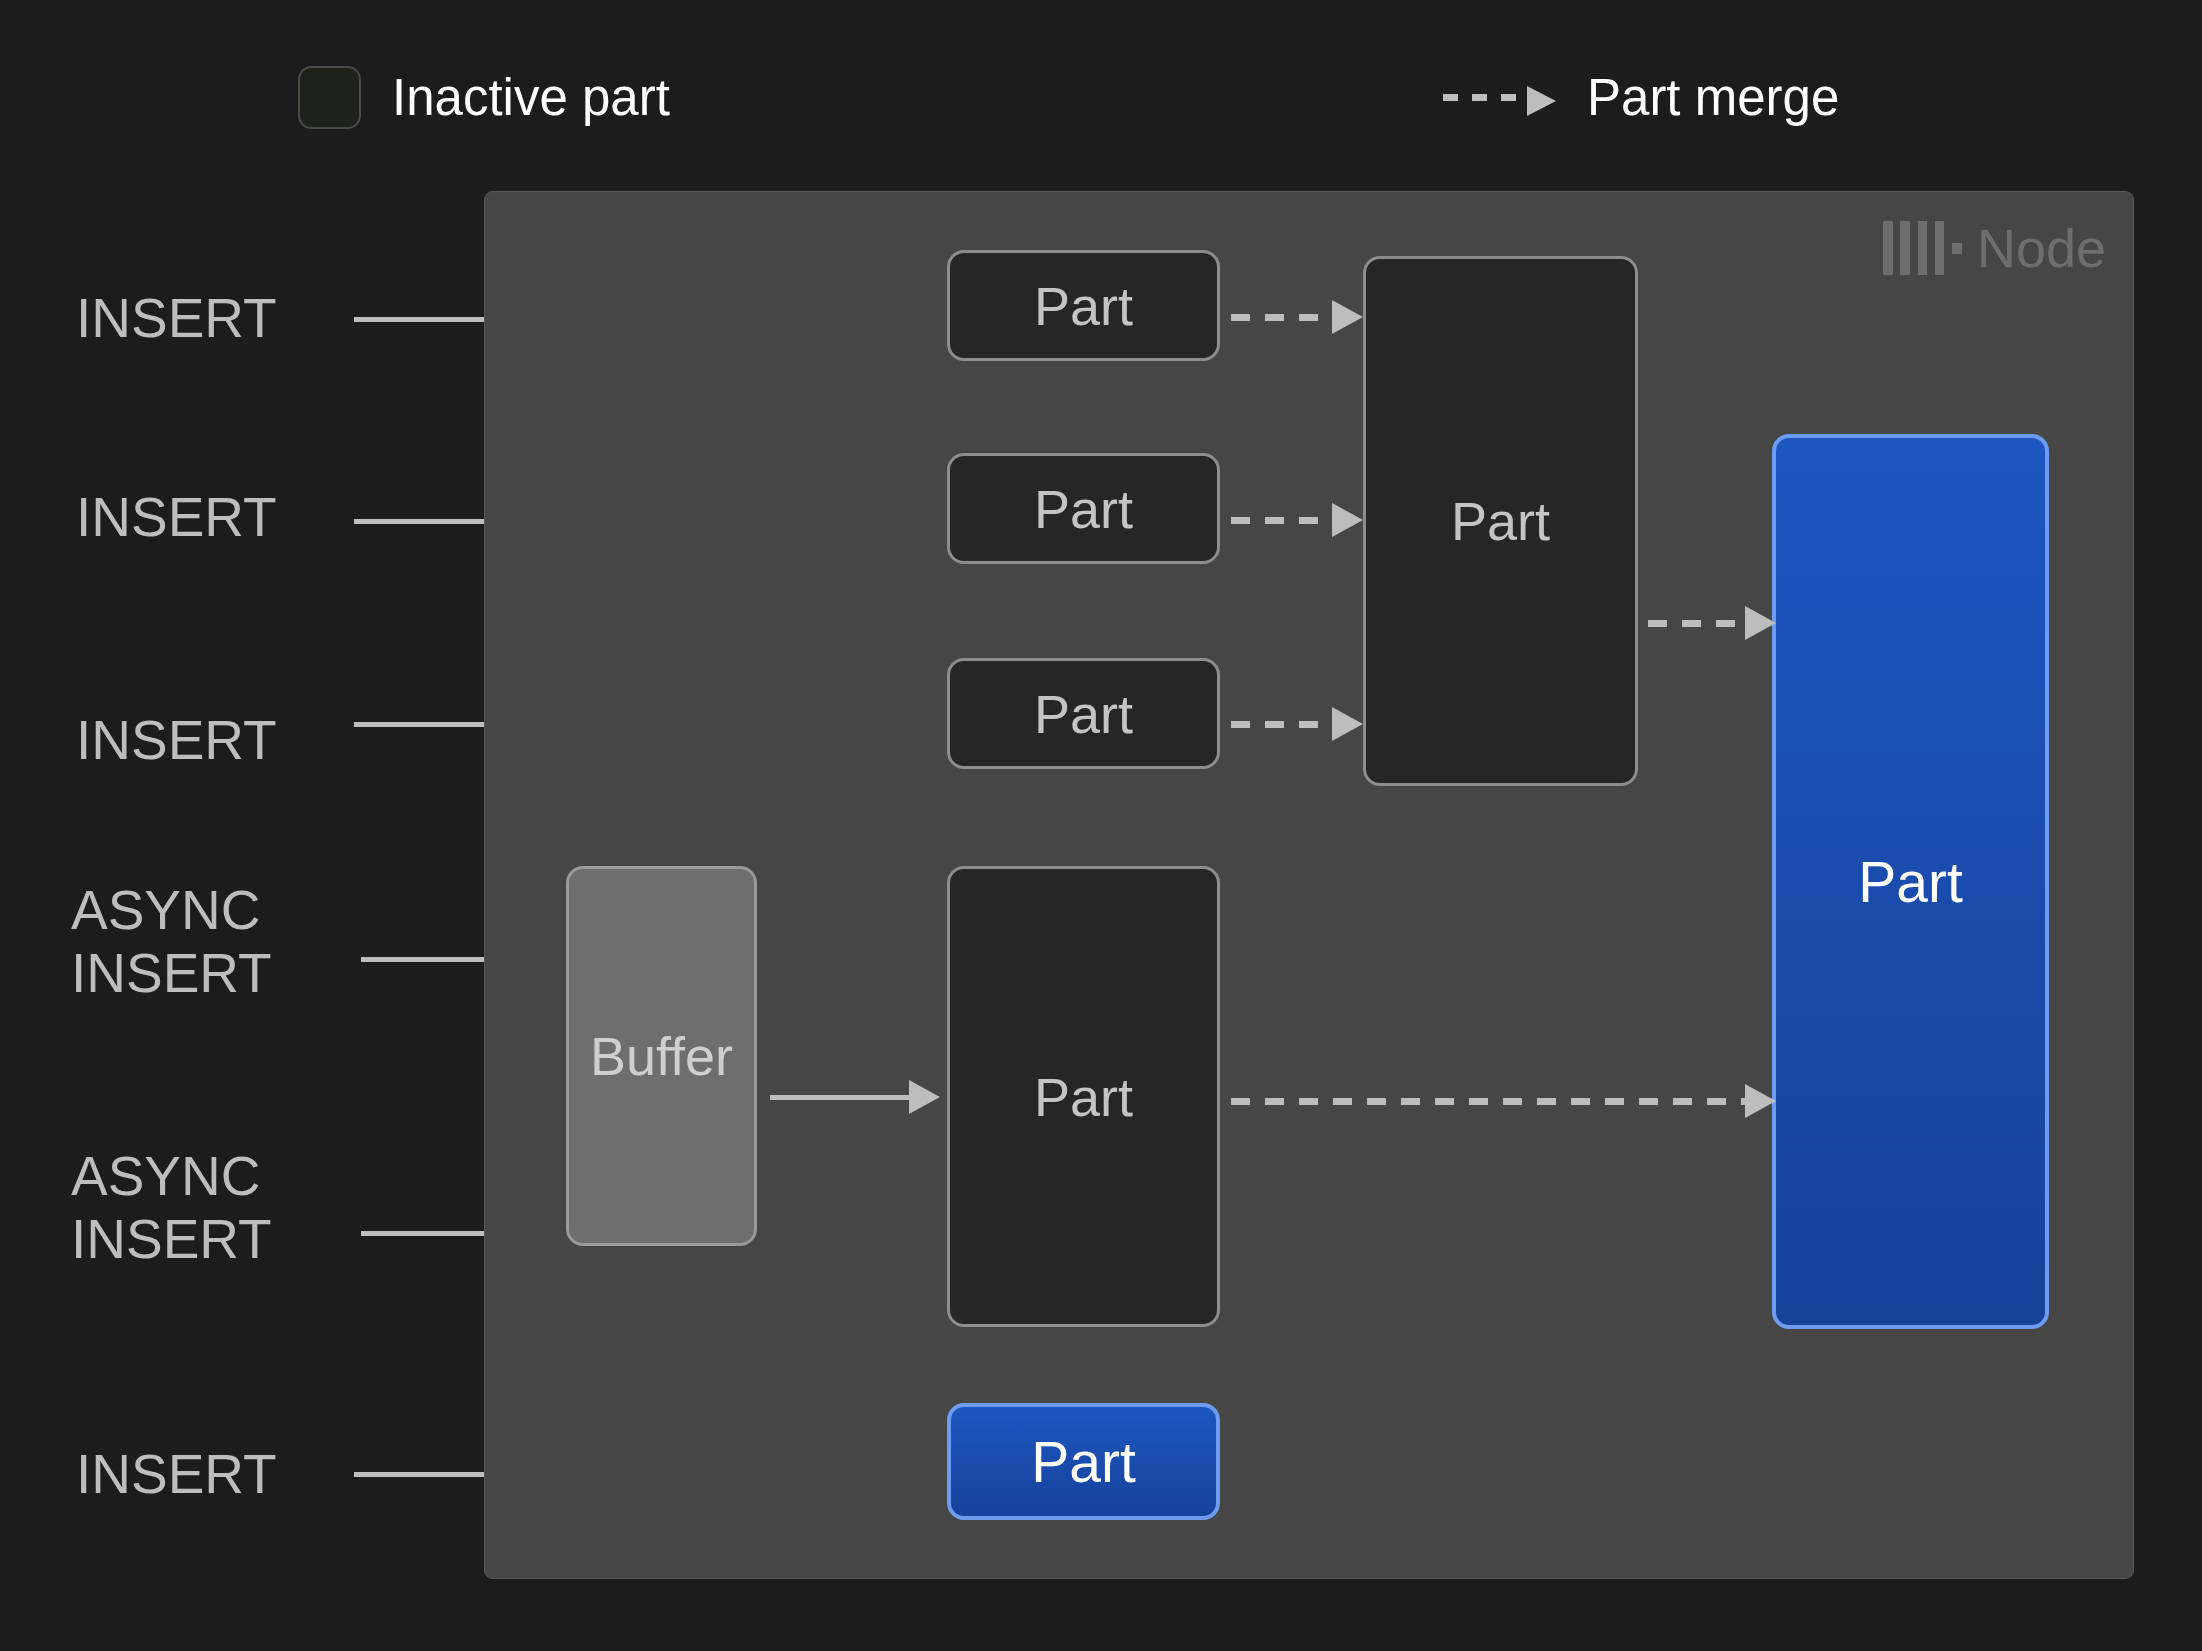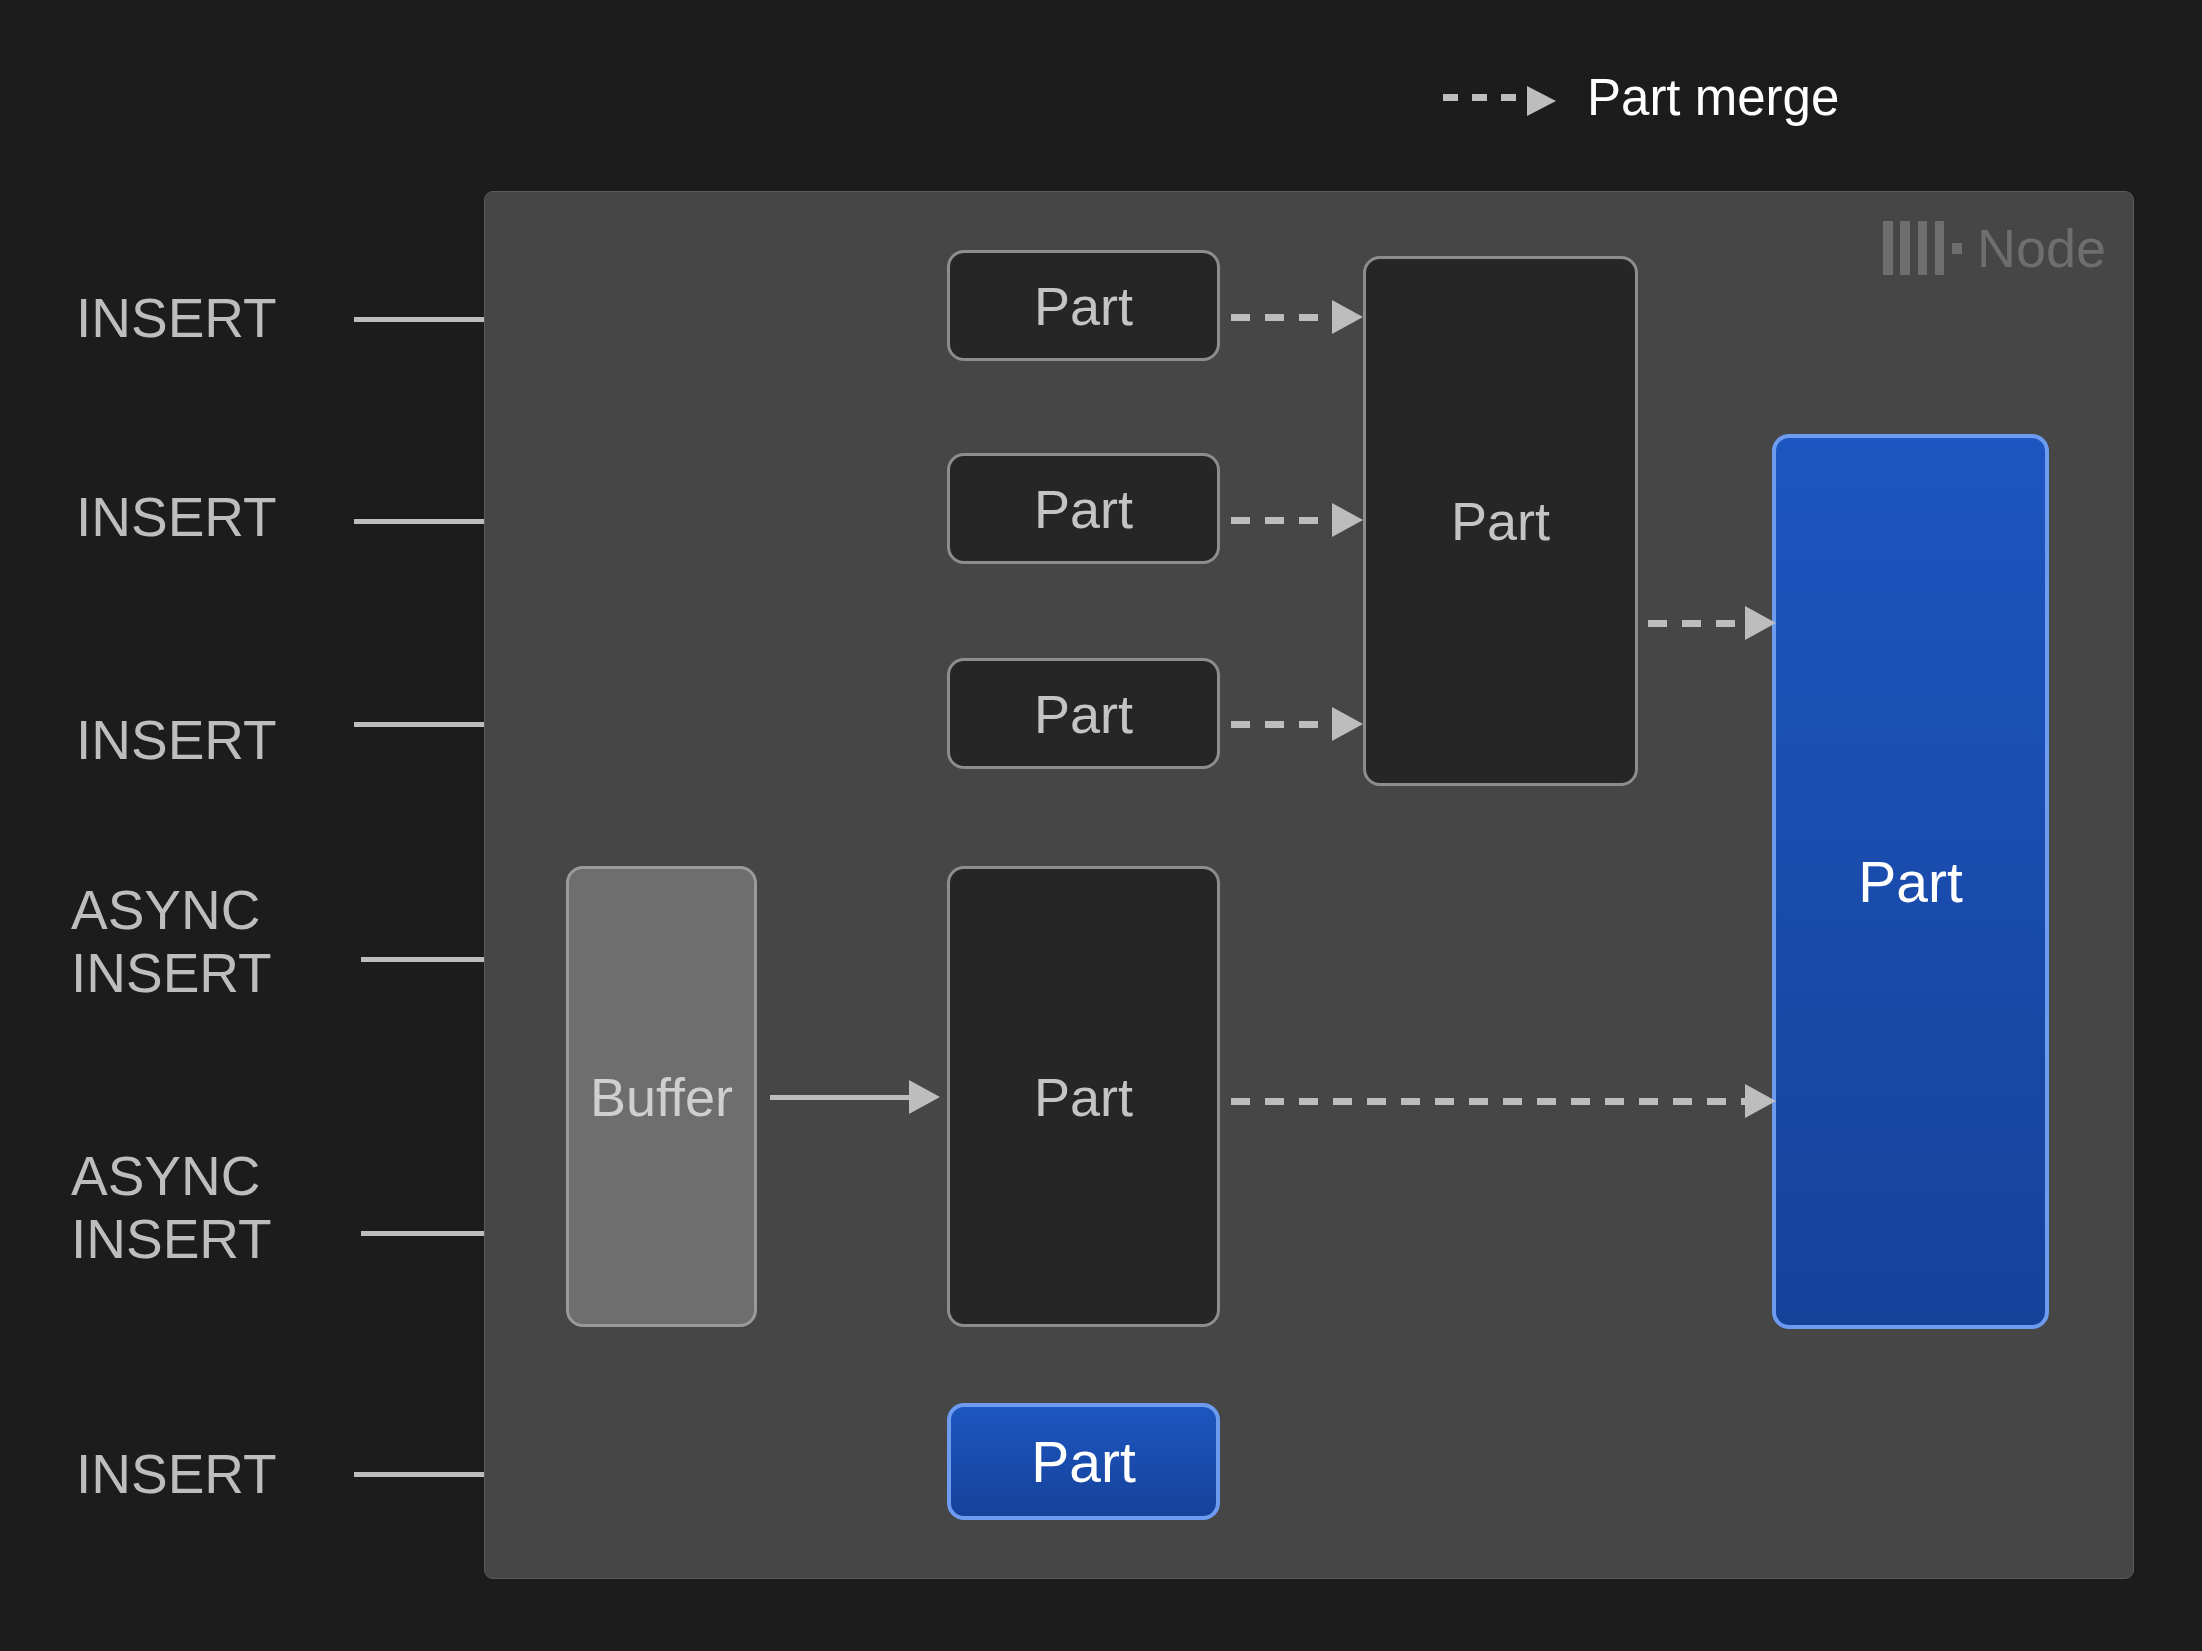--- a/index.html
+++ b/index.html
@@ -189,20 +189,24 @@
     border-top: 17px solid transparent;
     border-bottom: 17px solid transparent;
     border-left: 31px solid #bdbdbd;
   }
 </style>
 </head>
 <body>
 
 <div id="legend">
 
+  <div class="legend-item" style="left:298px; top:21px;">
+    <span class="legend-swatch inactive"></span>
+    <span class="legend-label">Inactive part</span>
+  </div>
 
 
   <div class="legend-item" style="left:1443px; top:21px;justify-content:flex-end;">
     <span class="legend-dash">
       <span class="ln"></span>
         <span class="head"></span>
     </span>
     <span class="legend-label">Part merge</span>
   </div>
 
@@ -264,21 +268,21 @@
 </div>
 
 <div class="box part-inactive" style="left:947px; top:658px; width:273px; height:111px;">
   <span class="box-label">Part</span>
 </div>
 
 <div class="box part-inactive" style="left:1363px; top:256px; width:275px; height:530px;">
   <span class="box-label">Part</span>
 </div>
 
-<div class="box buffer" style="left:566px; top:866px; width:191px; height:461px;">
+<div class="box buffer" style="left:566px; top:866px; width:191px; height:380px;">
   <span class="box-label">Buffer</span>
 </div>
 
 <div class="box part-inactive" style="left:947px; top:866px; width:273px; height:461px;">
   <span class="box-label">Part</span>
 </div>
 
 <div class="box part-active" style="left:1772px; top:434px; width:277px; height:895px;">
   <span class="box-label">Part</span>
 </div>

